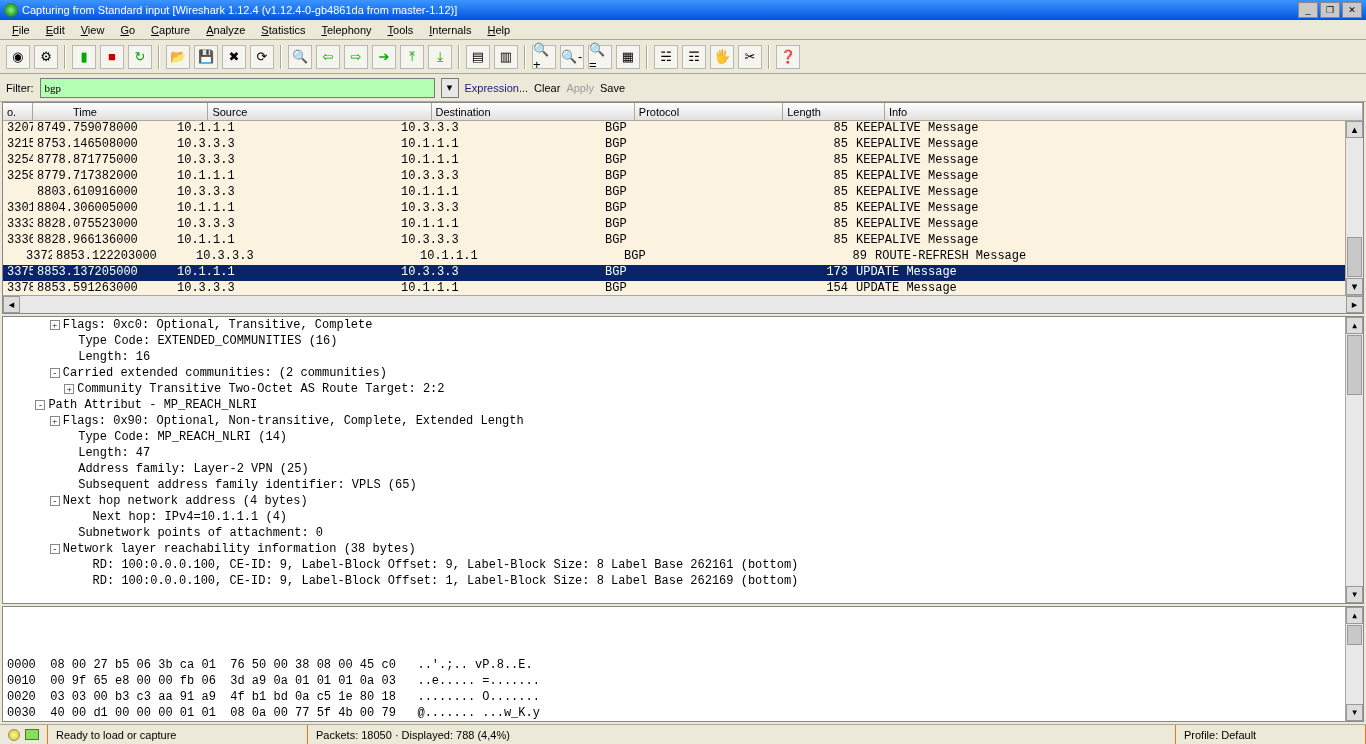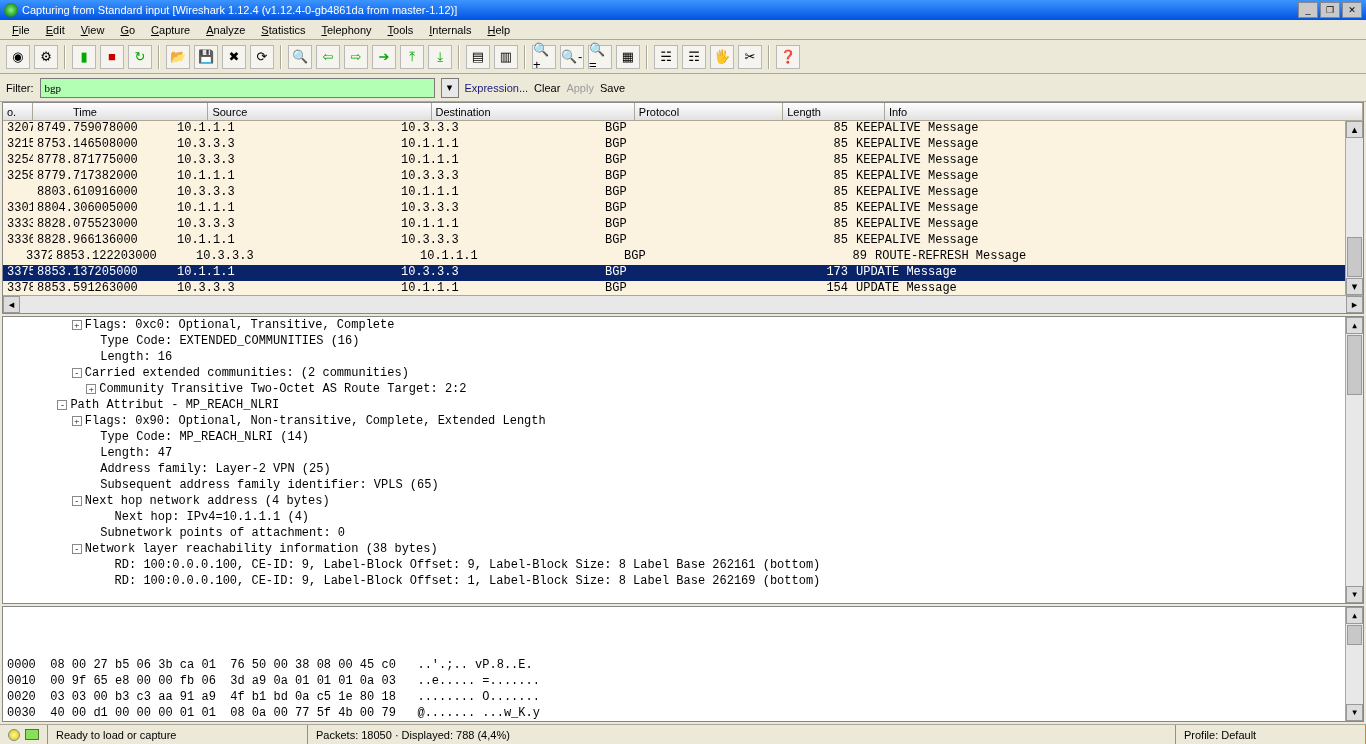--- a/index.html
+++ b/index.html
@@ -24,21 +24,21 @@
   .cols{display:flex;background:linear-gradient(#fefefe,#e1e1e1);border-bottom:1px solid #aca899;height:18px;}
   .col{border-right:1px solid #aca899;padding:1px 4px;height:18px;font-size:11px;display:flex;align-items:center;}
   .rows{flex:1;overflow:hidden;font:12px "Courier New",monospace;}
   .row{display:flex;height:16px;background:#fbf2e0;}
   .row.sel{background:#0a246a;color:#fff;}
   .cell{padding:0 4px;white-space:nowrap;overflow:hidden;}
   .hscroll{height:18px;background:#e8e8e8;border-top:1px solid #aca899;display:flex;align-items:center;}
   .hsi{width:17px;height:17px;border:1px solid #999;background:#ddd;display:flex;align-items:center;justify-content:center;}
   .vscroll{position:absolute;right:0;top:18px;bottom:18px;width:18px;background:#e8e8e8;border-left:1px solid #aca899;display:flex;flex-direction:column;}
   .details{height:288px;border:1px solid #888;background:#fff;font:12px "Courier New",monospace;overflow:hidden;margin:0 2px 2px 2px;position:relative;}
-  .dl{white-space:pre;line-height:16px;padding-left:54px;}
+  .dl{white-space:pre;line-height:16px;padding-left:32px;}
   .tn{display:inline-block;width:10px;text-align:center;border:1px solid #888;font:9px Tahoma;line-height:8px;height:10px;margin-left:-14px;margin-right:3px;vertical-align:middle;}
   .hex{flex:1;border:1px solid #888;background:#fff;font:12px "Courier New",monospace;white-space:pre;overflow:hidden;margin:0 2px 2px 2px;line-height:16px;padding:2px 4px;position:relative;}
   .status{height:20px;background:#ece9d8;border-top:1px solid #aca899;display:flex;align-items:center;font-size:11px;}
   .statcell{border-right:1px solid #f97316;padding:2px 8px;height:100%;display:flex;align-items:center;}
   .ledY{width:12px;height:12px;border-radius:50%;background:radial-gradient(#fff89a,#d8c400);border:1px solid #888;}
   .ledG{width:14px;height:11px;background:#88e05a;border:1px solid #497a2f;margin-left:2px;}
 </style>
 </head>
 <body>
 

